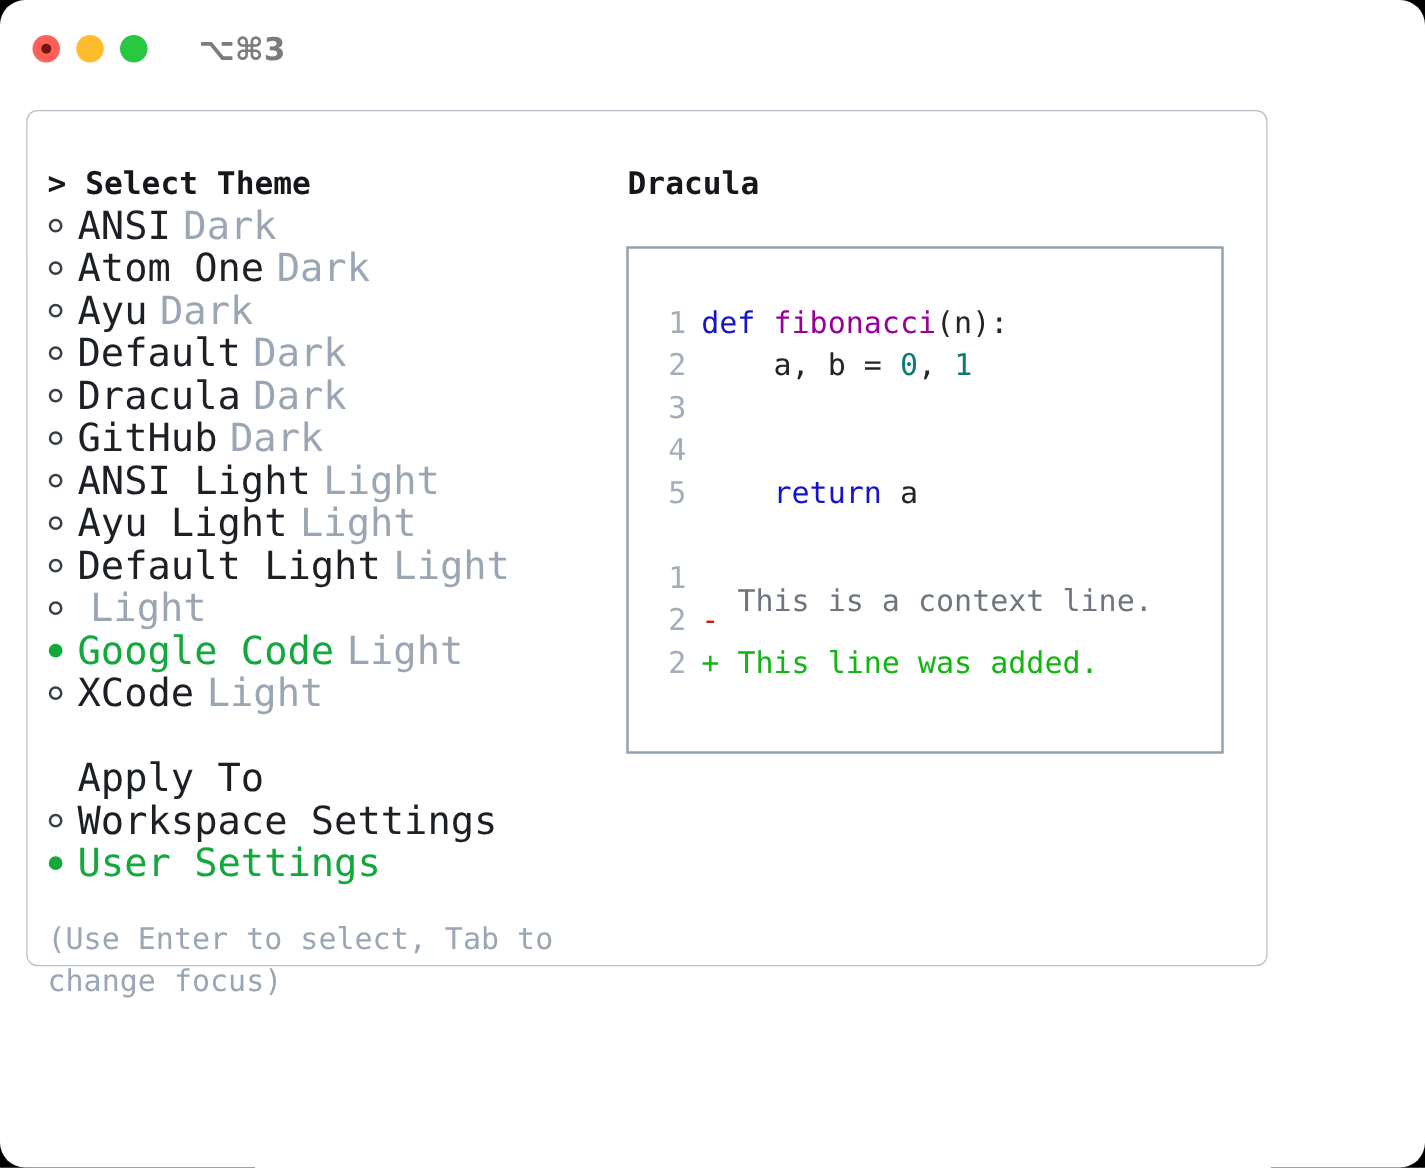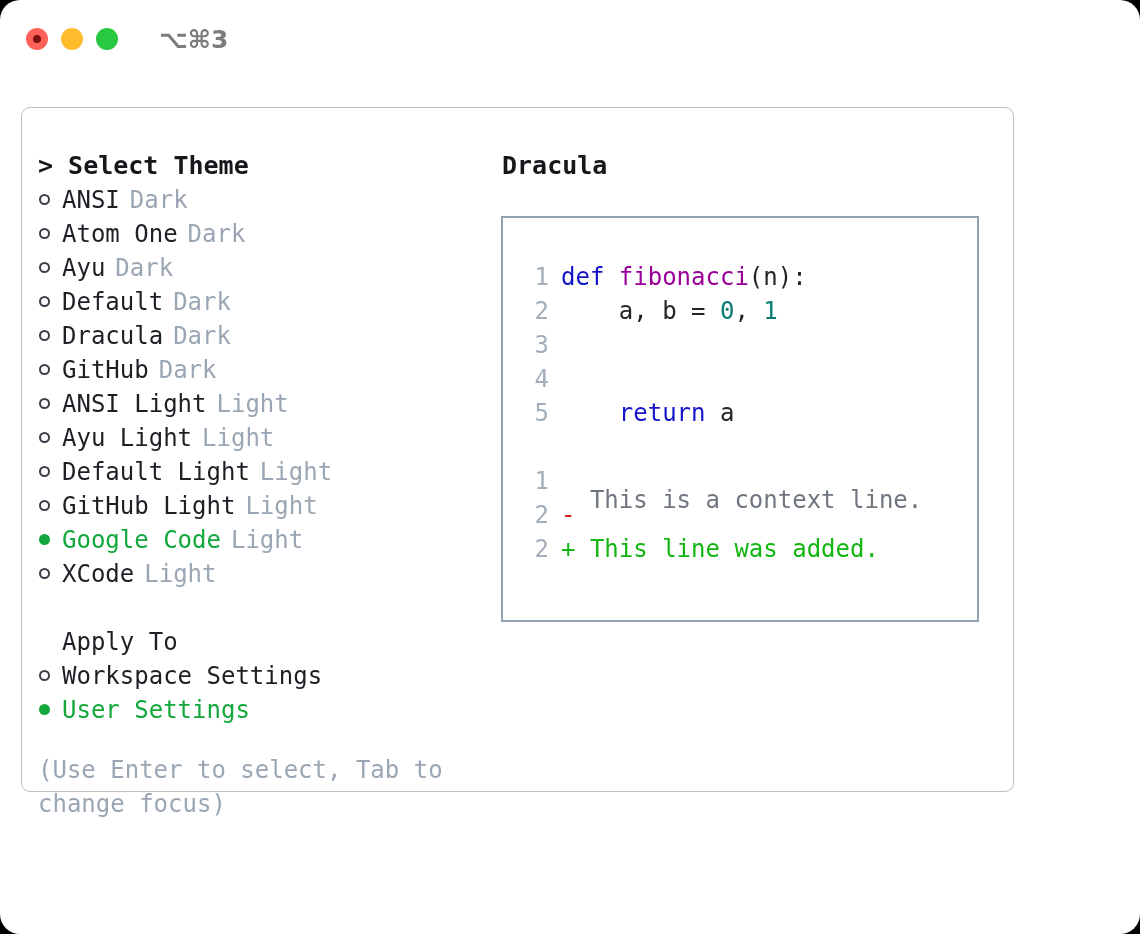--- a/index.html
+++ b/index.html
@@ -65,21 +65,21 @@
     font-size: 25px;
     font-weight: bold;
     letter-spacing: 0px;
     font-family: "DejaVu Sans", sans-serif;
   }
 
   
   .content-panel {
     position: absolute;
     left: 21px;
-    top: 107px;
+    top: 88px;
     width: 993px;
     height: 685px;
     border: 1.5px solid #b9c0ca;
     border-radius: 9px;
     box-sizing: border-box;
     background: #ffffff;
   }
 
   
   .left-col {
@@ -93,21 +93,21 @@
     font-weight: bold;
     color: #15171a;
     line-height: 34px;
     white-space: pre;
   }
   .theme-row {
     display: flex;
     align-items: flex-end;
     line-height: 34px;
     height: 34px;
-    font-size: 24px;
+    font-size: 31px;
     white-space: pre;
   }
   .bullet {
     width: 24px;
     flex: 0 0 24px;
     position: relative;
     align-self: center;
     height: 34px;
   }
   .bullet::before {
@@ -223,21 +223,21 @@
       <div id="theme-list">
           <div class="theme-row"><span class="bullet"></span><span class="theme-name">ANSI</span><span class="theme-kind">Dark</span></div>
           <div class="theme-row"><span class="bullet"></span><span class="theme-name">Atom One</span><span class="theme-kind">Dark</span></div>
           <div class="theme-row"><span class="bullet"></span><span class="theme-name">Ayu</span><span class="theme-kind">Dark</span></div>
           <div class="theme-row"><span class="bullet"></span><span class="theme-name">Default</span><span class="theme-kind">Dark</span></div>
           <div class="theme-row"><span class="bullet"></span><span class="theme-name">Dracula</span><span class="theme-kind">Dark</span></div>
           <div class="theme-row"><span class="bullet"></span><span class="theme-name">GitHub</span><span class="theme-kind">Dark</span></div>
           <div class="theme-row"><span class="bullet"></span><span class="theme-name">ANSI Light</span><span class="theme-kind">Light</span></div>
           <div class="theme-row"><span class="bullet"></span><span class="theme-name">Ayu Light</span><span class="theme-kind">Light</span></div>
           <div class="theme-row"><span class="bullet"></span><span class="theme-name">Default Light</span><span class="theme-kind">Light</span></div>
-          <div class="theme-row"><span class="bullet"></span><span class="theme-name">GitHub Light</span><span class="theme-kind">Light</span></div>
+          <div class="theme-row"><span class="bullet"></span><span class="theme-kind">Light</span></div>
           <div class="theme-row selected"><span class="bullet"></span><span class="theme-name">Google Code</span><span class="theme-kind">Light</span></div>
           <div class="theme-row"><span class="bullet"></span><span class="theme-name">XCode</span><span class="theme-kind">Light</span></div>
         </div>
 
       <div class="spacer-row"></div>
 
       <div class="theme-row nobullet">
         <span class="bullet"></span>
         <span class="apply-label">Apply To</span>
       </div>

